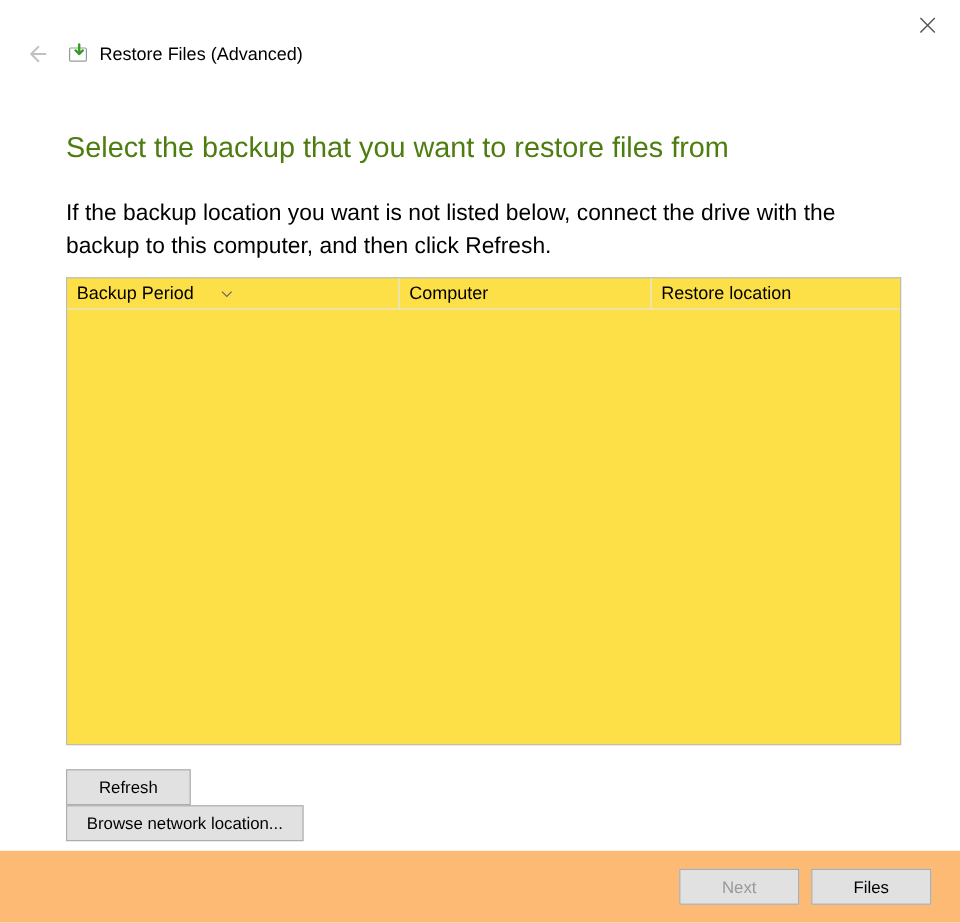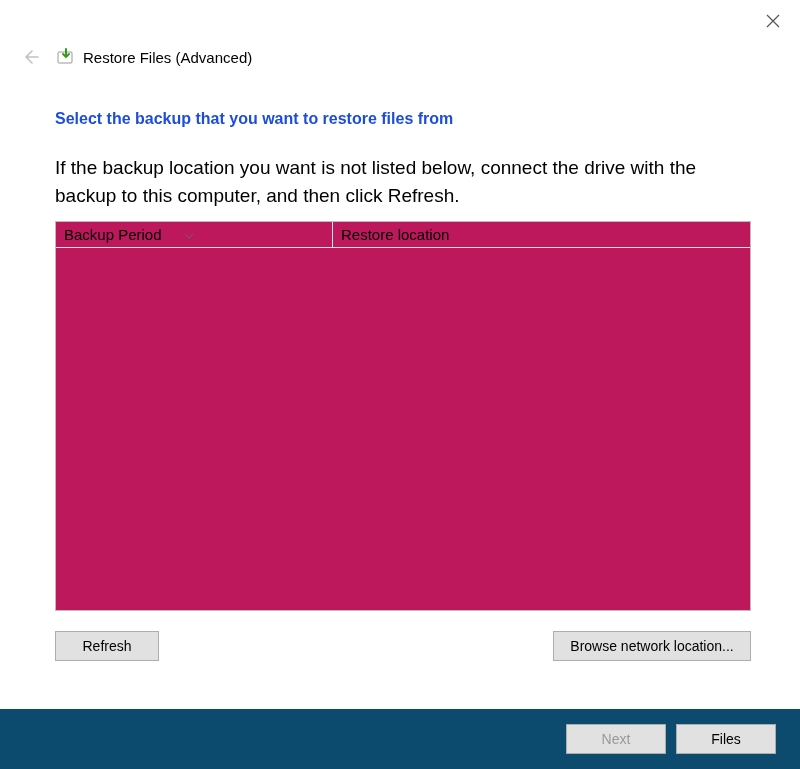--- a/index.html
+++ b/index.html
@@ -1,47 +1,47 @@
 <!DOCTYPE html>
 <html><head>
   <meta charset="utf-8">
   <style>
     * { box-sizing: border-box; margin: 0; padding: 0; font-family: "Segoe UI", Tahoma, sans-serif; }
     body { width: 800px; height: 769px; background: #fff; position: relative; overflow: hidden; }
 
     .close-x { position: absolute; top: 14px; right: 20px; width: 14px; height: 14px; cursor: pointer; }
     .close-x svg { width: 14px; height: 14px; }
 
-    .header-row { position: absolute; top: 45px; left: 18px; display: flex; align-items: center; }
+    .header-row { position: absolute; top: 33px; left: 18px; display: flex; align-items: center; }
     .back-arrow { width: 24px; height: 24px; display: flex; align-items: center; justify-content: center; cursor: default; opacity: 0.45; }
     .back-arrow svg { width: 18px; height: 18px; }
     .app-icon { width: 20px; height: 20px; margin-left: 14px; display: flex; align-items: center; justify-content: center; }
     .app-icon svg { width: 20px; height: 20px; }
     .wizard-title { margin-left: 7px; font-size: 15px; color: #000; }
 
     .content { position: absolute; top: 110px; left: 55px; width: 696px; }
-    .page-heading { font-size: 16px; color: #1d4ed8; font-weight: 700; }
+    .page-heading { font-size: 24px; color: #4d7c0f; font-weight: 400; }
     .instructions { margin-top: 26px; font-size: 19px; color: #000; line-height: 1.45; }
 
-    .listview { margin-top: 12px; width: 696px; height: 390px; border: 1px solid #bcbcbc; background: #be185d; }
+    .listview { margin-top: 12px; width: 696px; height: 390px; border: 1px solid #bcbcbc; background: #fde047; }
     .listview-header { display: flex; height: 26px; border-bottom: 1px solid #e5e5e5; }
     .col { display: flex; align-items: center; padding: 0 8px; font-size: 15px; color: #000; position: relative; cursor: pointer; }
     .col + .col { border-left: 1px solid #e5e5e5; }
     .col-0 { width: 276px; }
     .col-1 { width: 210px; }
     .col-2 { flex: 1; }
     .sort-chevron { position: absolute; top: 3px; left: 128px; width: 10px; height: 6px; }
     .sort-chevron svg { width: 10px; height: 6px; }
 
-    .action-row { margin-top: 20px; display: flex; justify-content: space-between; }
+    .action-row { margin-top: 20px; display: flex; justify-content: space-between; flex-direction: column; }
     .btn { height: 30px; background: #e1e1e1; border: 1px solid #adadad; font-size: 14px; color: #000; cursor: pointer; padding: 0 14px; font-family: inherit; }
     .btn-refresh { width: 104px; }
     .btn-browse { width: 198px; text-align: center; }
 
-    .footer { position: absolute; left: 0; right: 0; bottom: 0; height: 60px; background: #0c4a6e; display: flex; align-items: center; justify-content: flex-end; padding-right: 24px; gap: 10px; }
+    .footer { position: absolute; left: 0; right: 0; bottom: 0; height: 60px; background: #fdba74; display: flex; align-items: center; justify-content: flex-end; padding-right: 24px; gap: 10px; }
     .btn-next { width: 100px; color: #999; cursor: default; }
     .btn-cancel { width: 100px; }
   </style>
 </head>
 <body>
 
 <div class="close-x">
   <svg viewBox="0 0 14 14">
       <path d="M1 1 L13 13 M13 1 L1 13" stroke="#555" stroke-width="1.2" fill="none"></path>
     </svg>
@@ -69,20 +69,23 @@
   <div class="listview">
     <div class="listview-header">
       <div class="col col-0">
         <span>Backup Period</span>
         <span class="sort-chevron">
           <svg viewBox="0 0 10 6">
               <path d="M1 1 L5 5 L9 1" stroke="#666" stroke-width="1" fill="none"></path>
             </svg>
         </span>
       </div>
+      <div class="col col-1">
+        <span>Computer</span>
+      </div>
       <div class="col col-2">
         <span>Restore location</span>
       </div>
     </div>
   </div>
 
   <div class="action-row">
     <button class="btn btn-refresh">Refresh</button>
     <button class="btn btn-browse">Browse network location...</button>
   </div>

